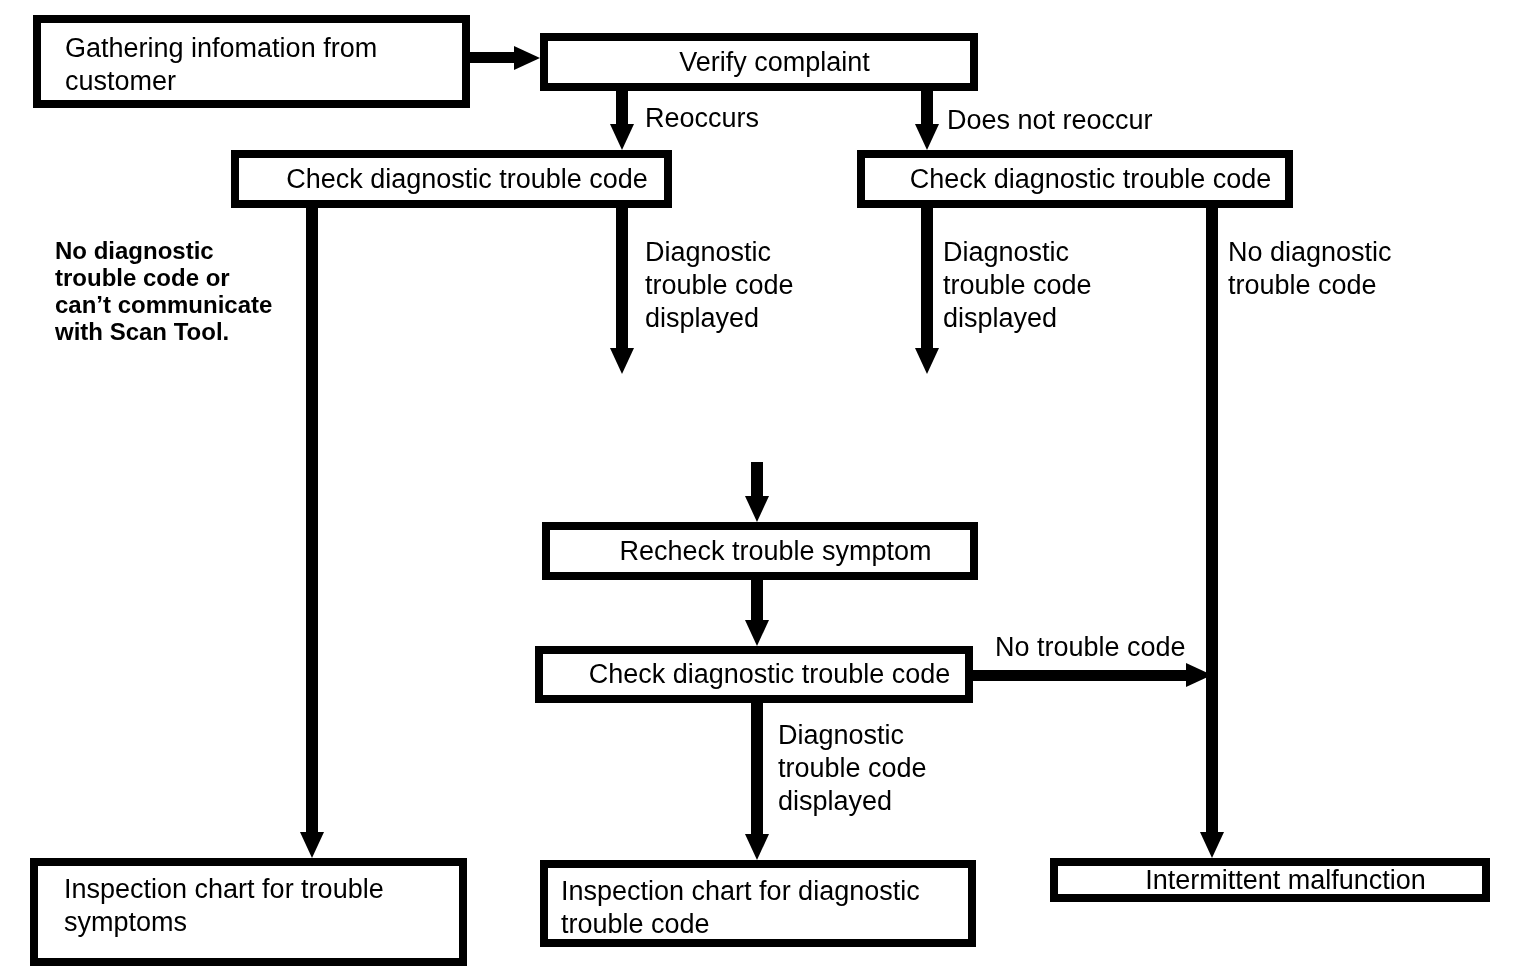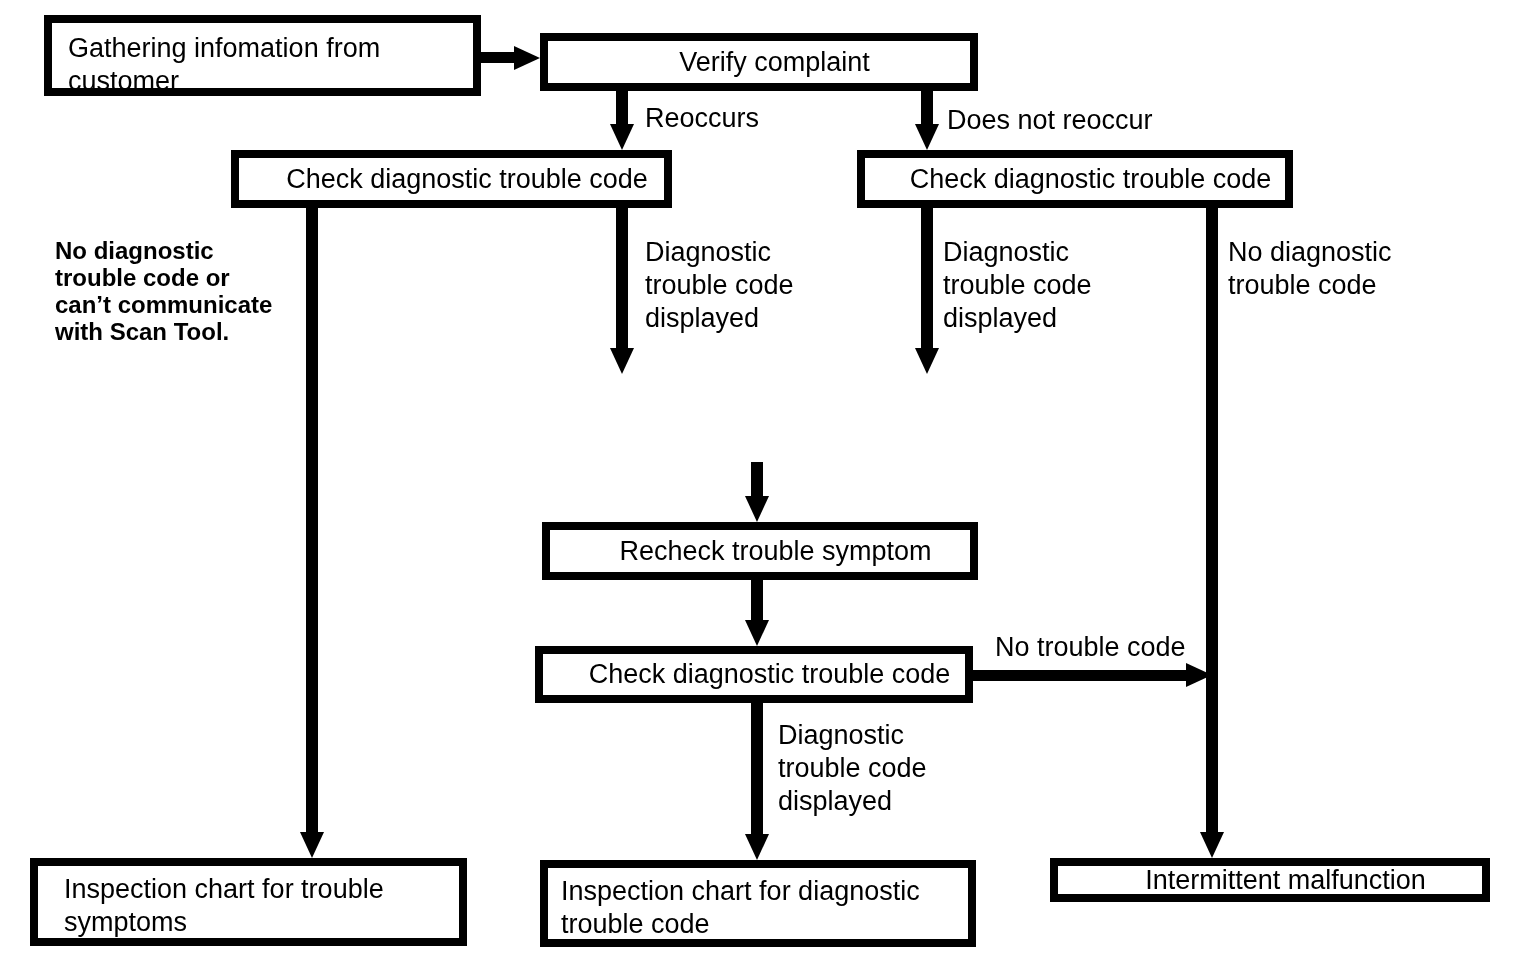--- a/index.html
+++ b/index.html
@@ -23,28 +23,28 @@
     z-index: 3;
     padding-left: 31px;
   }
   .box.center {
     display: flex;
     align-items: center;
     justify-content: center;
     text-align: center;
   }
   
-  #b-gathering   { left: 44px;   top: 15px;  width: 437px; height: 81px; padding: 9px 0 0 16px; }
+  #b-gathering   { left: 33px;   top: 15px;  width: 437px; height: 93px; padding: 9px 0 0 24px; }
   #b-verify      { left: 540px;  top: 33px;  width: 438px; height: 58px; }
   #b-check-left  { left: 231px;  top: 150px; width: 441px; height: 58px; }
   #b-check-right { left: 857px;  top: 150px; width: 436px; height: 58px; }
   #b-record      { left: 543px;  top: 374px; width: 431px; height: 88px; padding: 7px 0 0 8px; }
   #b-recheck     { left: 542px;  top: 522px; width: 436px; height: 58px; text-align: right; }
   #b-check-center{ left: 535px;  top: 646px; width: 438px; height: 57px; }
-  #b-insp-sympt  { left: 30px;   top: 858px; width: 437px; height: 88px; padding: 7px 0 0 26px; }
+  #b-insp-sympt  { left: 30px;   top: 858px; width: 437px; height: 108px; padding: 7px 0 0 26px; }
   #b-insp-codes  { left: 540px;  top: 860px; width: 436px; height: 87px; padding: 7px 0 0 13px; }
   #b-intermit    { left: 1050px; top: 858px; width: 440px; height: 44px; }
 
   
   .elabel {
     position: absolute;
     font-size: 27px;
     line-height: 33px;
     white-space: pre;
     z-index: 2;

